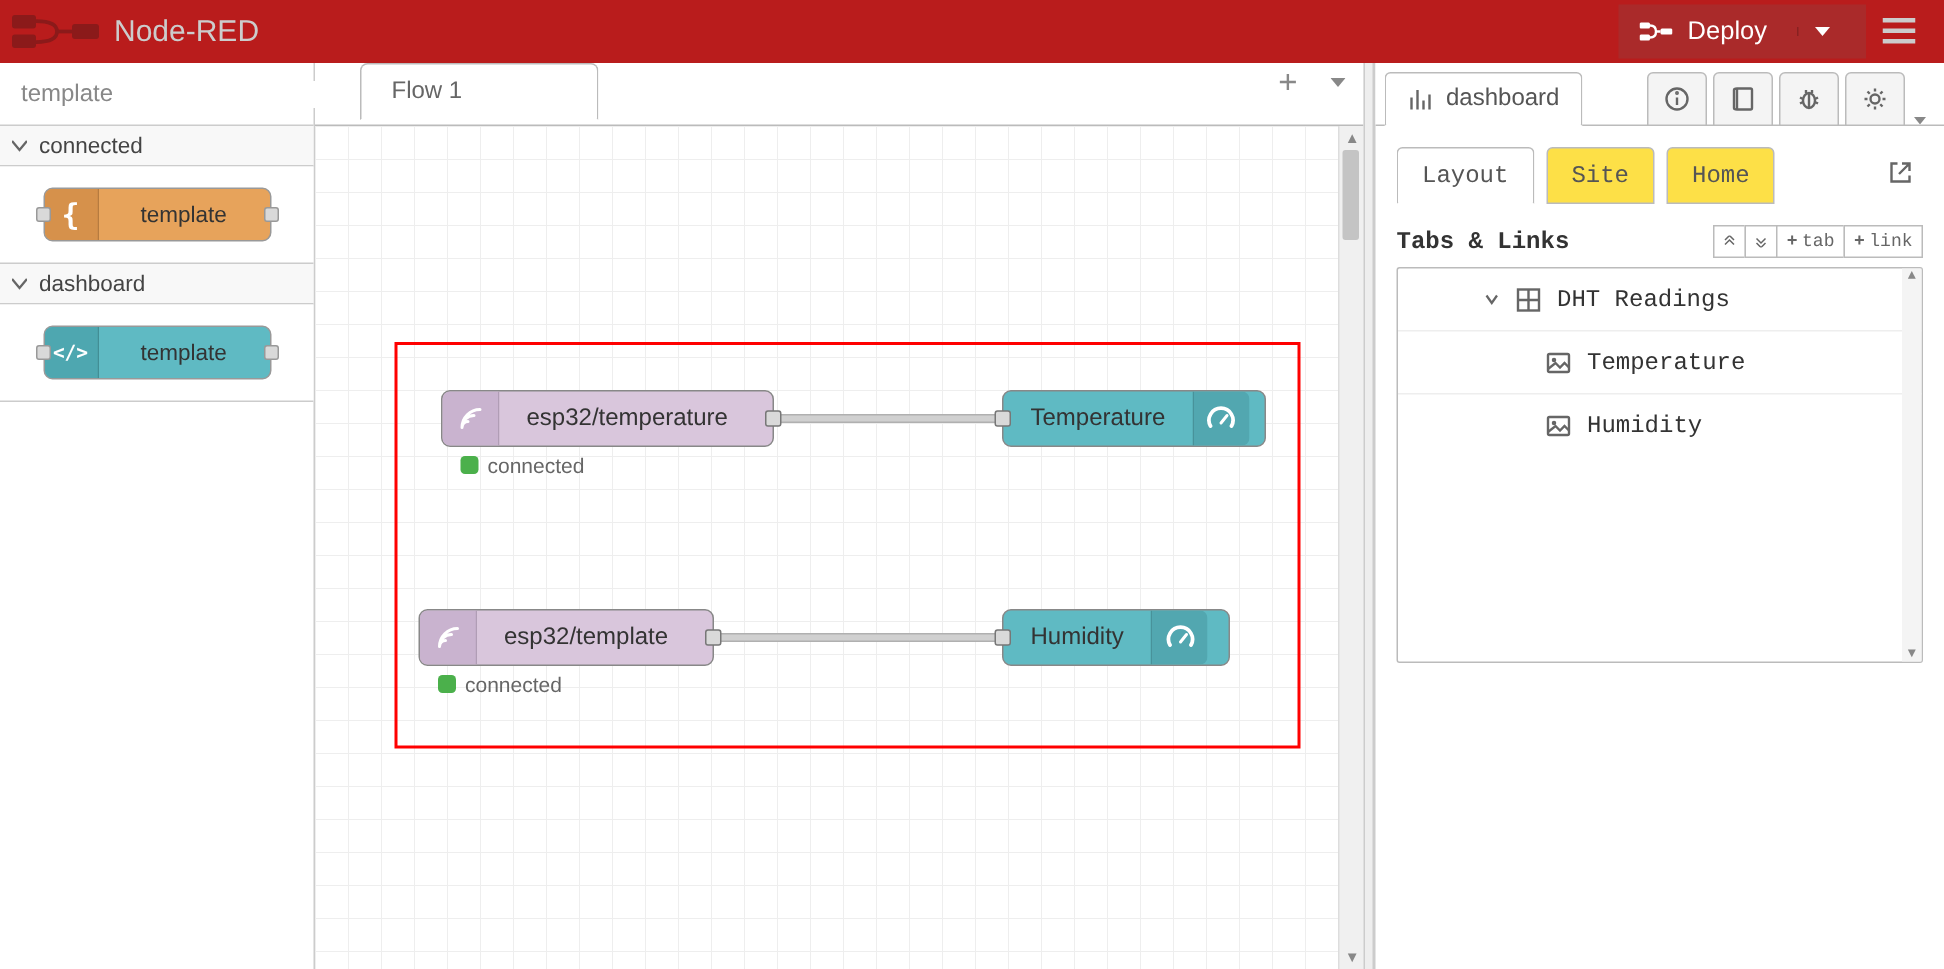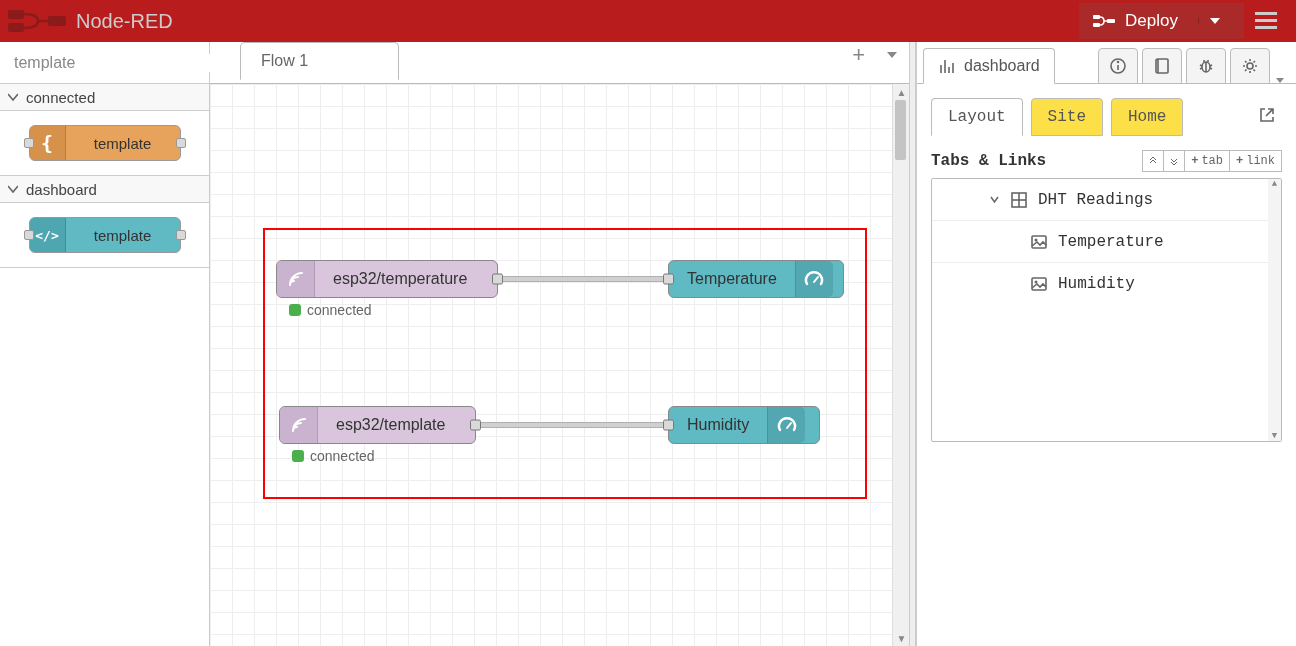--- a/index.html
+++ b/index.html
@@ -171,21 +171,21 @@
           </svg>
       </div>
     </div>
     <div class="canvas-scroll">
       <div class="canvas">
         <div class="selection"></div>
 
         <div class="wire" style="left: 287px; top: 192px; width: 175px;"></div>
         <div class="wire" style="left: 260px; top: 338px; width: 200px;"></div>
 
-        <div class="flow-node mqtt" style="left: 66px; top: 176px; width: 222px;">
+        <div class="flow-node mqtt" style="left: 84px; top: 176px; width: 222px;">
           <div class="icon-part">
             <svg class="mqtt-wave" viewBox="0 0 18 18">
                 <path d="M3 15 A12 12 0 0 1 15 3 M3 15 A8 8 0 0 1 11 7 M3 15 A4 4 0 0 1 7 11" stroke="#fff" stroke-width="2" fill="none" stroke-linecap="round"></path>
               </svg>
           </div>
           <div class="label-part">esp32/temperature</div>
           <div class="node-port out"></div>
           <div class="node-status">
             <div class="status-dot"></div>
             <span>connected</span>

